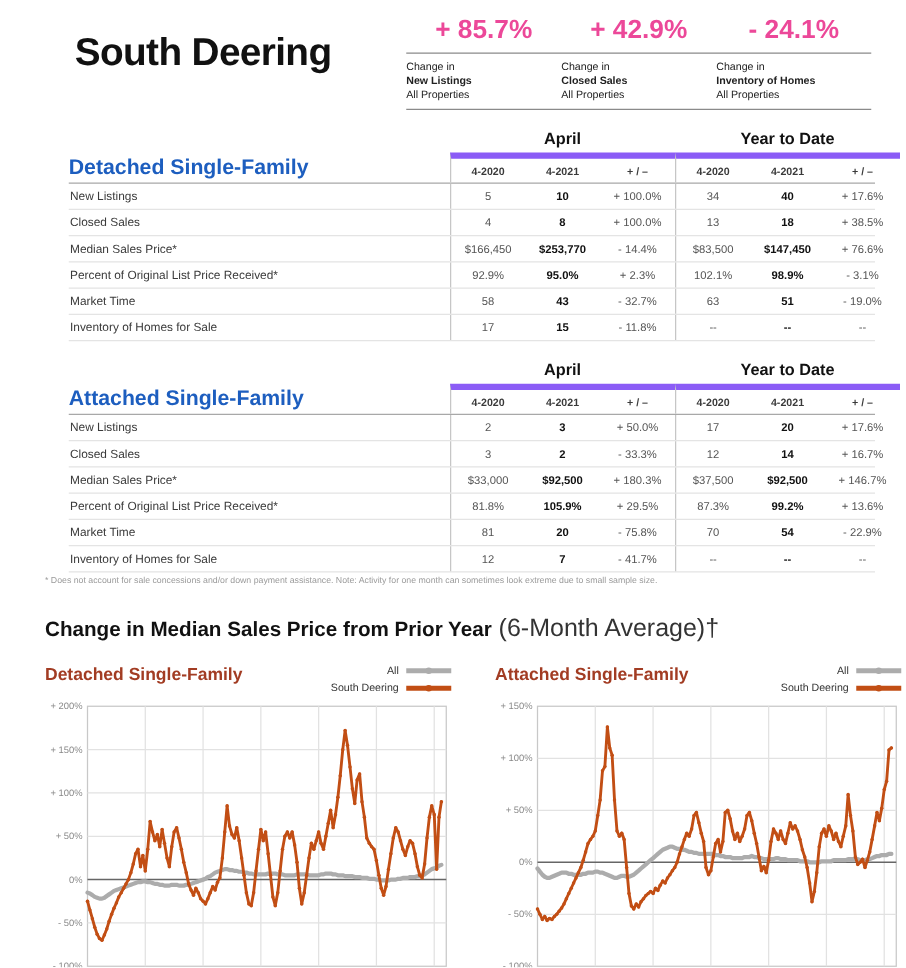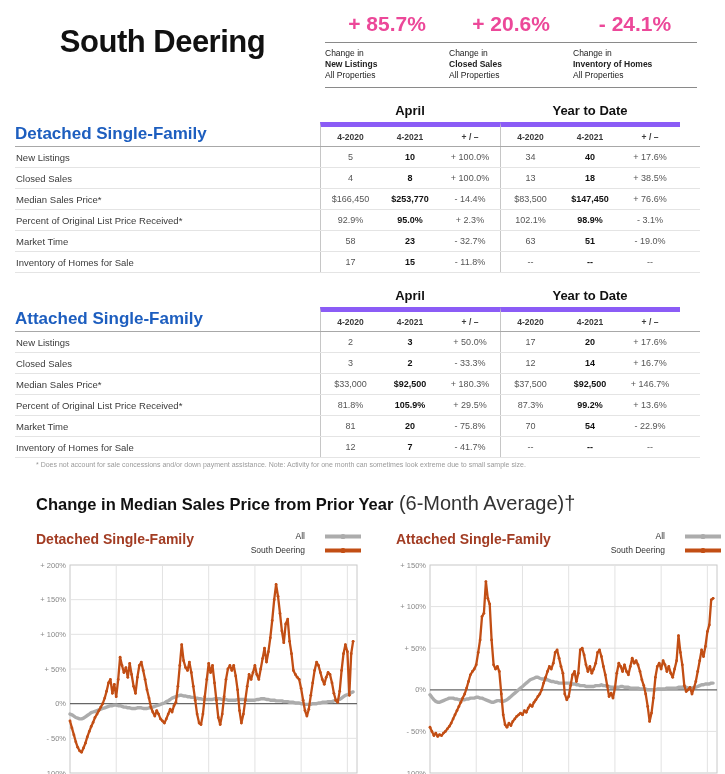--- a/index.html
+++ b/index.html
@@ -10,21 +10,21 @@
   .hdr-title{flex:0 0 325px;text-align:center;font-size:31px;font-weight:bold;
              letter-spacing:-0.5px;padding-top:14px;color:#111;}
   .stats{flex:1;margin-right:28px;}
   .stat-vals{display:flex;padding:2px 0 6px;}
   .stat-val{flex:1;text-align:center;font-size:21px;font-weight:bold;color:#ec4899;}
   .stat-rule{border-top:1px solid #8a8a8a;}
   .stat-descs{display:flex;padding:5px 0 6px;}
   .stat-desc{flex:1;font-size:8.5px;line-height:11px;color:#222;}
   .stat-desc .b{font-weight:bold;}
   
-  .table-section{margin:13px 25px 0 15px;}
+  .table-section{margin:13px 25px 0 55px;}
   .grid7{display:grid;grid-template-columns:305px repeat(6,60px);}
   .ghead-april{grid-column:2/5;}
   .ghead-ytd{grid-column:5/8;}
   .ghead{font-size:13px;font-weight:bold;text-align:center;color:#111;padding:2px 0 4px;}
   .subrow{border-bottom:1px solid #a8a8a8;}
   .sub-title{font-size:17px;font-weight:bold;color:#1D5EBF;align-self:end;padding-bottom:2px;}
   .sub-cell{font-size:8.5px;font-weight:bold;color:#3a3a3a;text-align:center;
             border-top:5px solid #8b5cf6;padding:5px 0 4px;align-self:stretch;}
   .vl{border-left:1px solid #c6c6c6;}
   .trow{border-bottom:1px solid #e4e4e4;}
@@ -33,36 +33,36 @@
   .tcell.bold{font-weight:bold;color:#111;}
   .tfoot{margin:3px 25px 0 36px;font-size:7px;color:#9a9a9a;}
   
   .charts-title{margin:24px 0 0 36px;font-size:16.5px;font-weight:bold;color:#111;}
   .charts-title .light{font-weight:normal;font-size:20px;color:#333;}
   .panels{display:flex;margin:4px 22px 0 30px;gap:26px;}
   .panel{width:334px;}
   .panel-head{display:flex;justify-content:space-between;align-items:flex-start;padding:10px 2px 0 6px;}
   .panel-title{font-size:14px;font-weight:bold;color:#A23C23;padding-top:2px;}
   .legend{display:flex;flex-direction:column;align-items:flex-end;}
-  .lrow{display:flex;align-items:center;justify-content:flex-end;gap:19px;height:14px;}
+  .lrow{display:flex;align-items:center;justify-content:flex-end;gap:5px;height:14px;}
   .llabel{font-size:8.5px;color:#333;}
   .chart{margin-top:2px;}
   svg text{font-family:"Liberation Sans",sans-serif;font-size:7.5px;fill:#888;}
 </style>
 </head>
 <body>
 
 <div class="page">
 
   <div class="header">
     <div class="hdr-title">South Deering</div>
     <div class="stats">
       <div class="stat-vals">
         <div class="stat-val">+ 85.7%</div>
-        <div class="stat-val">+ 20.6%</div>
+        <div class="stat-val">+ 42.9%</div>
         <div class="stat-val">- 24.1%</div>
       </div>
       <div class="stat-rule"></div>
       <div class="stat-descs">
         <div class="stat-desc">
           <div>Change in</div>
           <div class="b">New Listings</div>
           <div>All Properties</div>
         </div>
         <div class="stat-desc">
@@ -128,21 +128,21 @@
           <div class="tcell vl">92.9%</div>
           <div class="tcell bold">95.0%</div>
           <div class="tcell">+ 2.3%</div>
           <div class="tcell vl">102.1%</div>
           <div class="tcell bold">98.9%</div>
           <div class="tcell">- 3.1%</div>
         </div>
         <div class="grid7 trow">
           <div class="tlabel">Market Time</div>
           <div class="tcell vl">58</div>
-          <div class="tcell bold">23</div>
+          <div class="tcell bold">43</div>
           <div class="tcell">- 32.7%</div>
           <div class="tcell vl">63</div>
           <div class="tcell bold">51</div>
           <div class="tcell">- 19.0%</div>
         </div>
         <div class="grid7 trow">
           <div class="tlabel">Inventory of Homes for Sale</div>
           <div class="tcell vl">17</div>
           <div class="tcell bold">15</div>
           <div class="tcell">- 11.8%</div>

